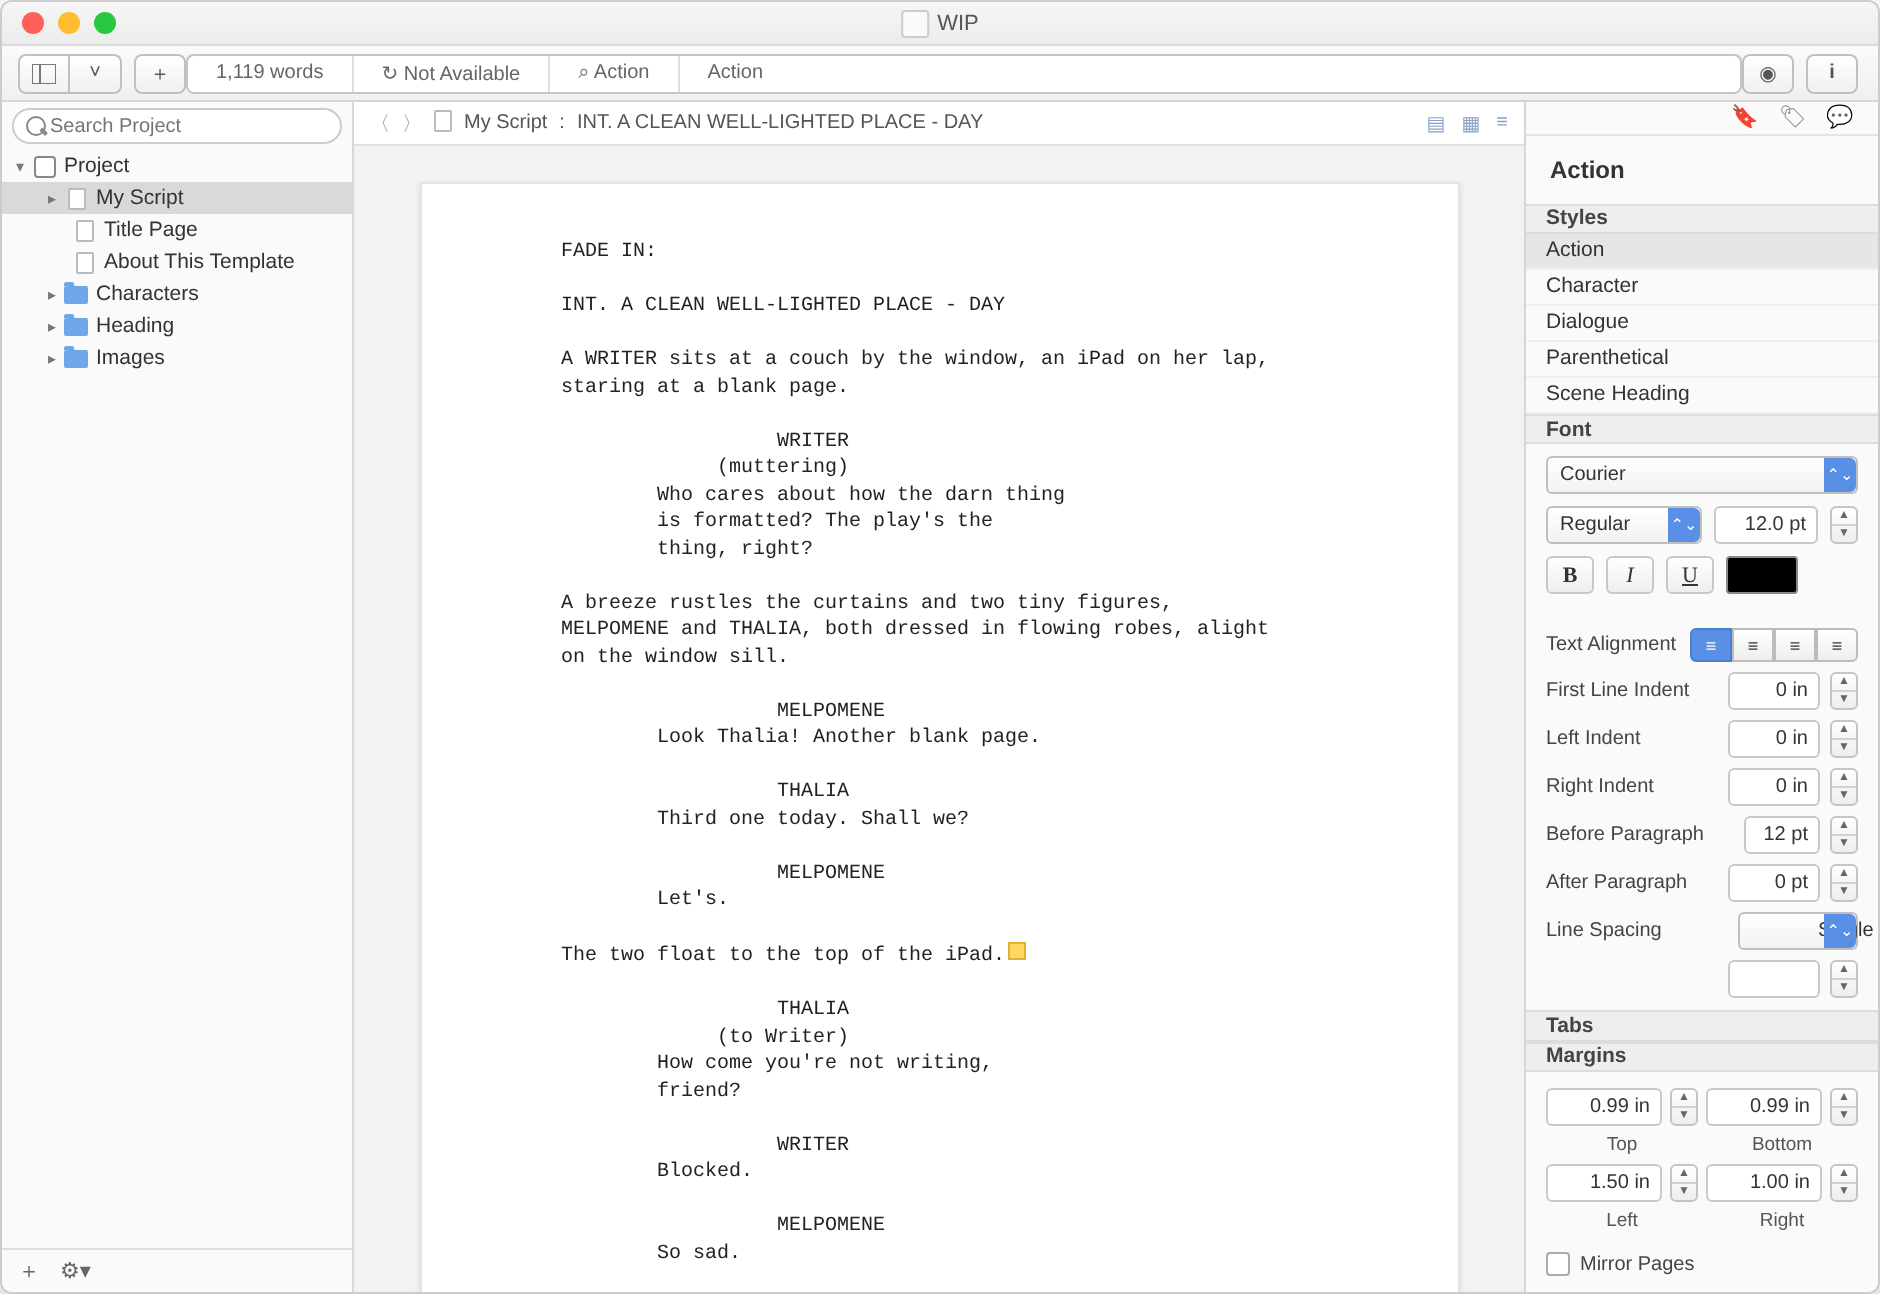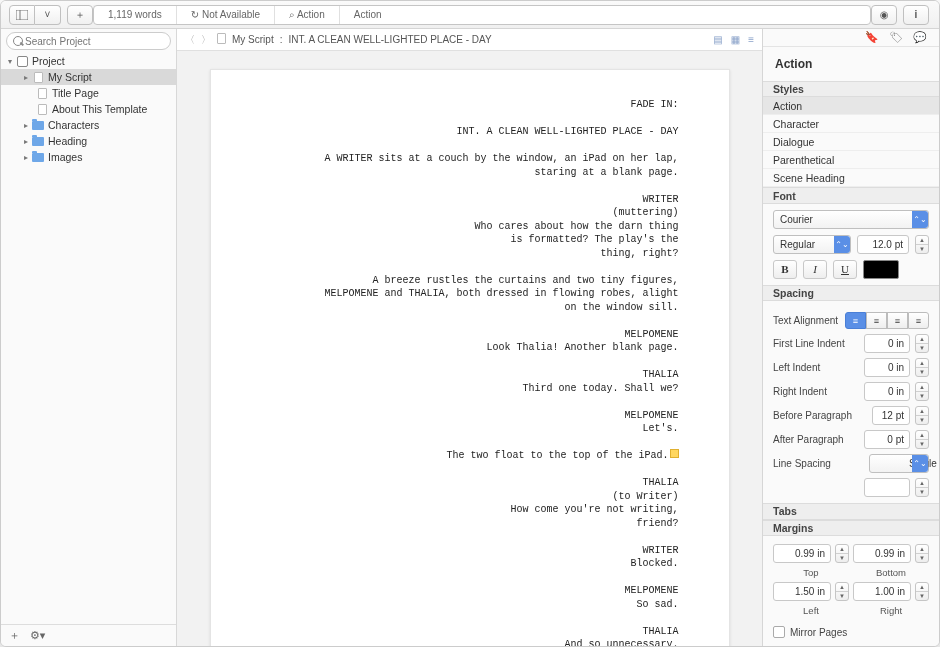--- a/index.html
+++ b/index.html
@@ -38,21 +38,21 @@
   .folder::before{content:"";position:absolute;top:-2px;left:0;width:5px;height:2px;background:#6ea7e8;border-radius:1px 1px 0 0;}
   .doc{width:9px;height:11px;border:1px solid #bbb;background:#fff;border-radius:1px;}
   .tree .selected{background:#d9d9d9;}
   .tree .lvl1{padding-left:20px;}
   .tree .lvl2{padding-left:24px;}
   .sidebar-footer{height:22px;border-top:1px solid #ddd;display:flex;align-items:center;gap:10px;padding-left:8px;color:#666;}
   .center{flex:1;display:flex;flex-direction:column;background:#f2f2f2;min-width:0;}
   .pathbar{height:22px;background:#fff;border-bottom:1px solid #e0e0e0;display:flex;align-items:center;padding:0 8px;gap:6px;color:#555;font-size:10px;overflow:hidden;}
   .pathbar .chev{color:#999;width:10px;text-align:center;}
   .pathbar .right{margin-left:auto;display:flex;gap:8px;color:#8aa2c9;}
-  .editor{flex:1;overflow:auto;padding:18px 30px;text-align:right;}
+  .editor{flex:1;overflow:auto;padding:18px 30px;}
   .page{width:520px;min-height:480px;background:#fff;border:1px solid #e4e4e4;box-shadow:0 1px 3px rgba(0,0,0,0.1);margin:0 auto 18px auto;padding:28px 50px 28px 70px;font-family:"Courier New",monospace;font-size:10px;line-height:1.35;color:#222;white-space:pre-wrap;}
   .inspector{width:177px;border-left:1px solid #d6d6d6;background:#fafafa;display:flex;flex-direction:column;overflow:auto;}
   .insp-tabs{height:22px;display:flex;justify-content:flex-end;gap:10px;padding-right:12px;align-items:center;border-bottom:1px solid #e4e4e4;}
   .insp-tabs span{color:#888;font-size:11px;}
   .insp-header{padding:10px 12px;font-weight:600;font-size:12px;color:#333;}
   .section-h{height:20px;background:#eee;border-top:1px solid #dcdcdc;border-bottom:1px solid #dcdcdc;display:flex;align-items:center;padding:0 10px;font-size:10.5px;font-weight:700;color:#444;}
   .list .li{height:18px;padding:0 10px;display:flex;align-items:center;font-size:10.5px;border-bottom:1px solid #eee;}
   .list .li.selected{background:#e6e6e6;}
   .form{padding:6px 10px;}
   .select{height:19px;border:1px solid #bfbfbf;border-radius:3px;background:linear-gradient(#fff,#f2f2f2);display:flex;align-items:center;padding:0 6px;font-size:10px;color:#333;position:relative;}
@@ -76,20 +76,30 @@
   .mlabel{font-size:9.5px;color:#555;text-align:center;grid-column:span 2;}
   .chk{display:flex;align-items:center;gap:5px;font-size:10px;color:#444;padding:2px 10px 8px 10px;}
   .chk .box{width:12px;height:12px;border:1px solid #aaa;border-radius:2px;background:#fff;}
   .marker{display:inline-block;width:9px;height:9px;background:#ffd760;border:1px solid #e0b030;vertical-align:baseline;margin-left:1px;}
   svg{display:block;}
 </style>
 </head>
 <body>
 
 <div class="window">
+  <div class="titlebar">
+    <div class="traffic">
+      <div class="light red"></div>
+      <div class="light yellow"></div>
+      <div class="light green"></div>
+    </div>
+    <div class="title">
+        <span>WIP</span>
+      </div>
+  </div>
 
   <div class="toolbar">
     <div class="left">
       <div class="seg">
         <div class="btn">
             <svg width="12" height="10">
               <rect x="0" y="0" width="12" height="10" fill="none" stroke="#777"></rect>
               <line x1="4" y1="0" x2="4" y2="10" stroke="#777"></line>
             </svg>
           </div>
@@ -285,21 +295,20 @@
                 <i>I</i>
               </div>
             <div class="b">
                 <u>U</u>
               </div>
           </div>
           <div class="colorwell"></div>
         </div>
       </div>
 
-      <div class="section-h">Spacing</div>
       <div class="form">
         <div class="kv">
             <label>Text Alignment</label>
           <div class="align">
             <div class="a active">≡</div>
             <div class="a">≡</div>
             <div class="a">≡</div>
             <div class="a">≡</div>
           </div>
         </div>

